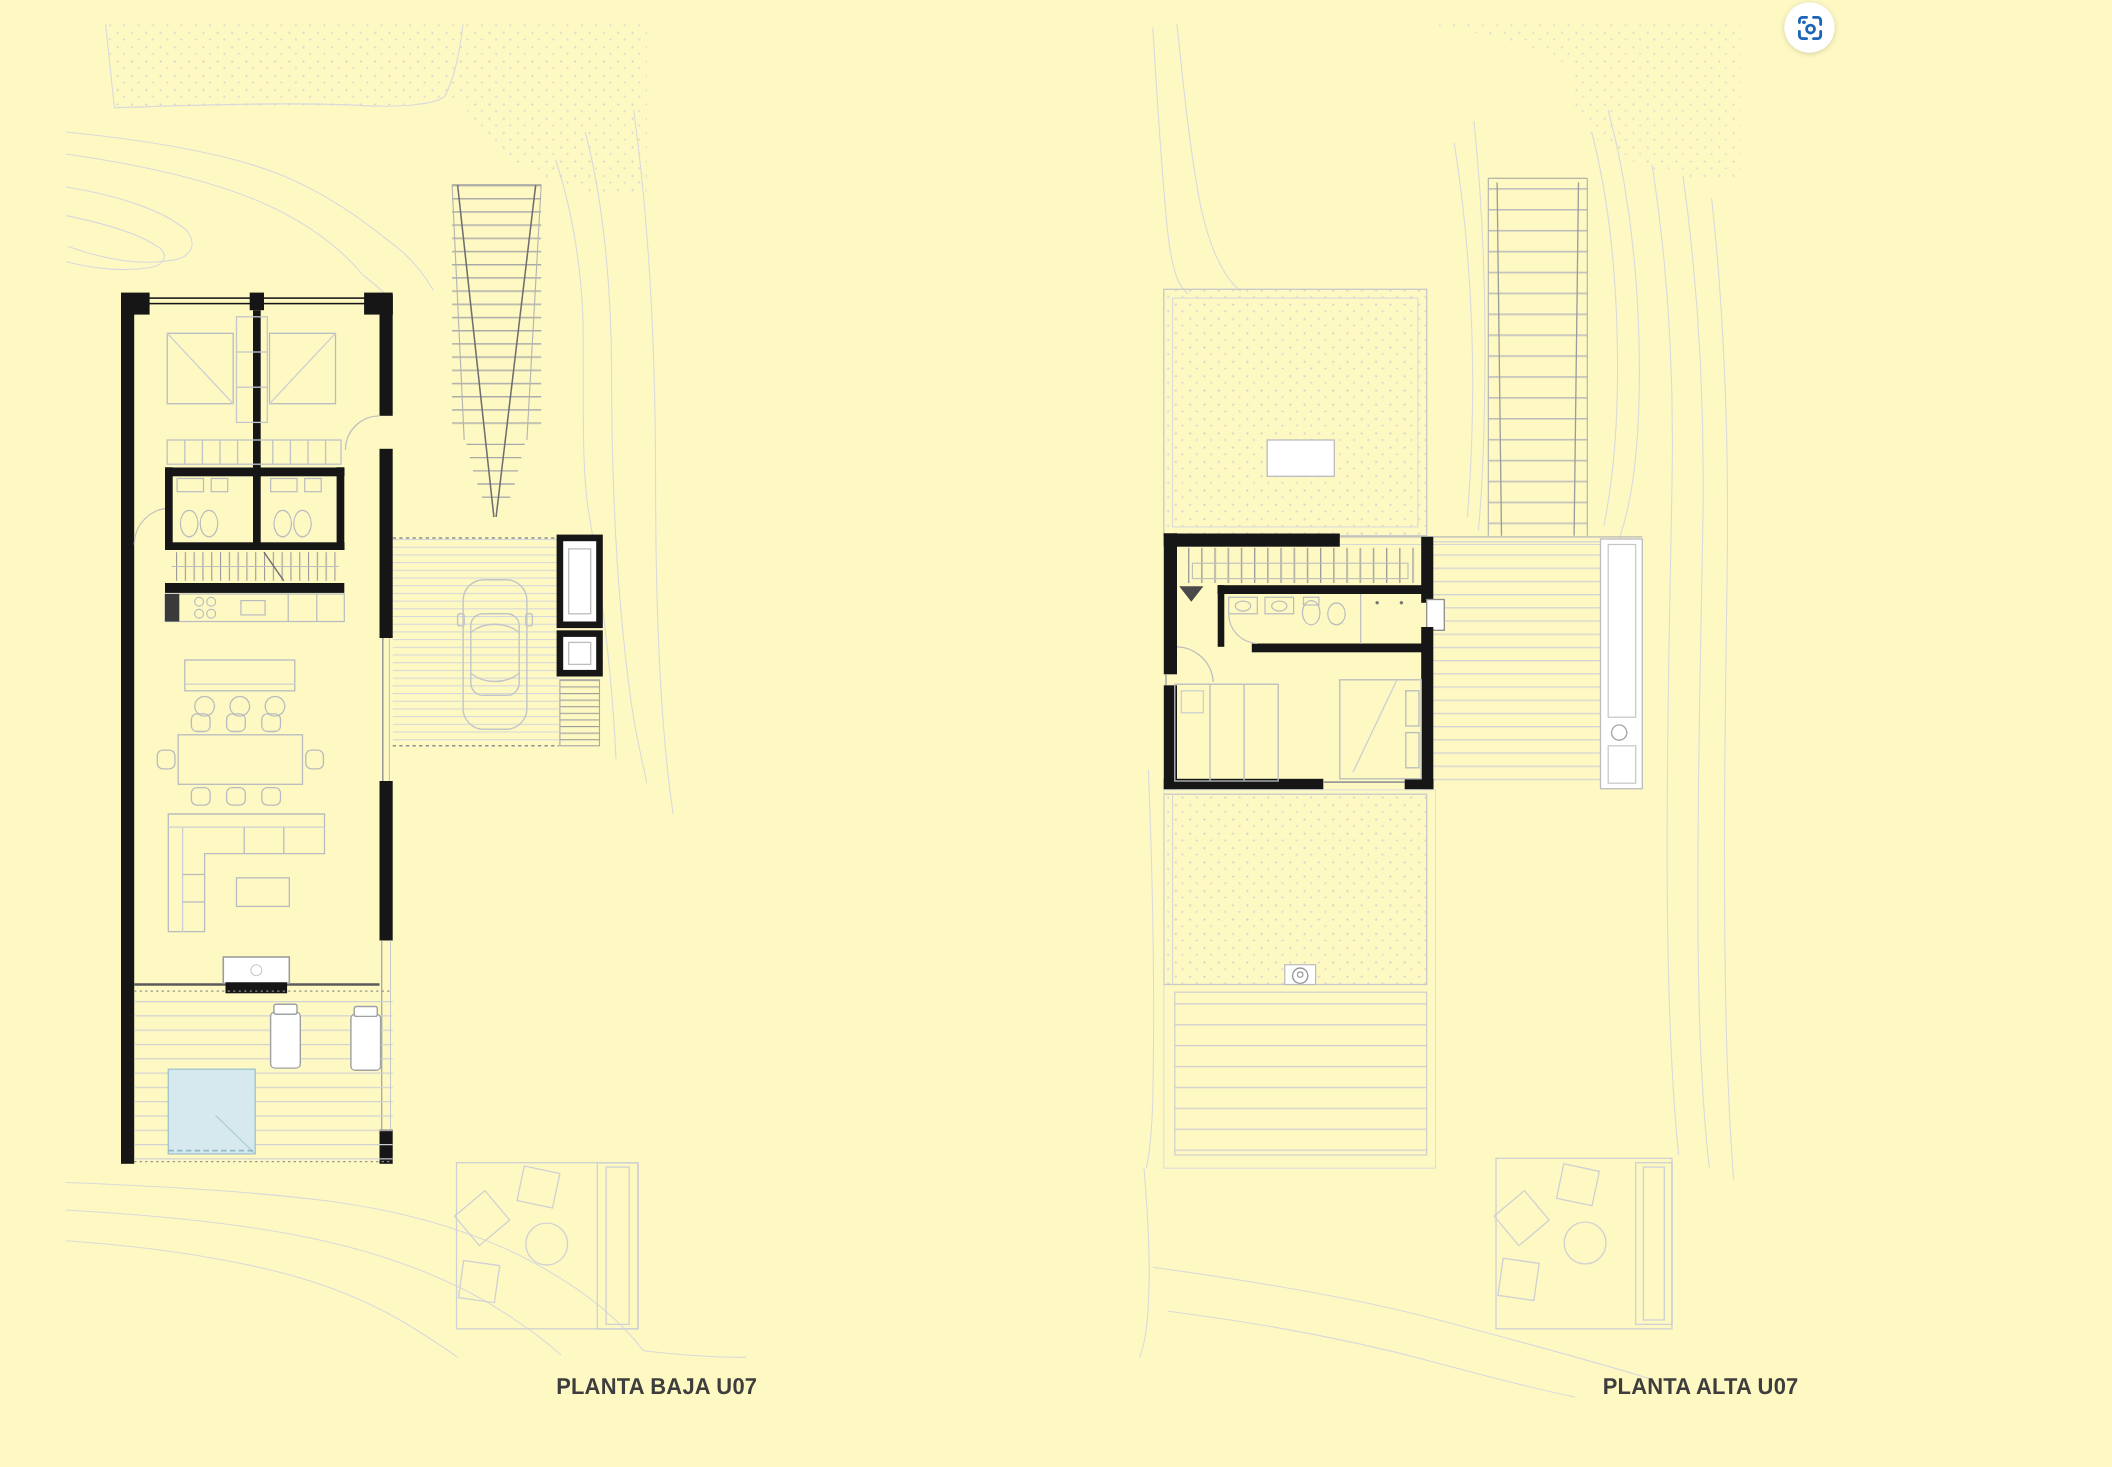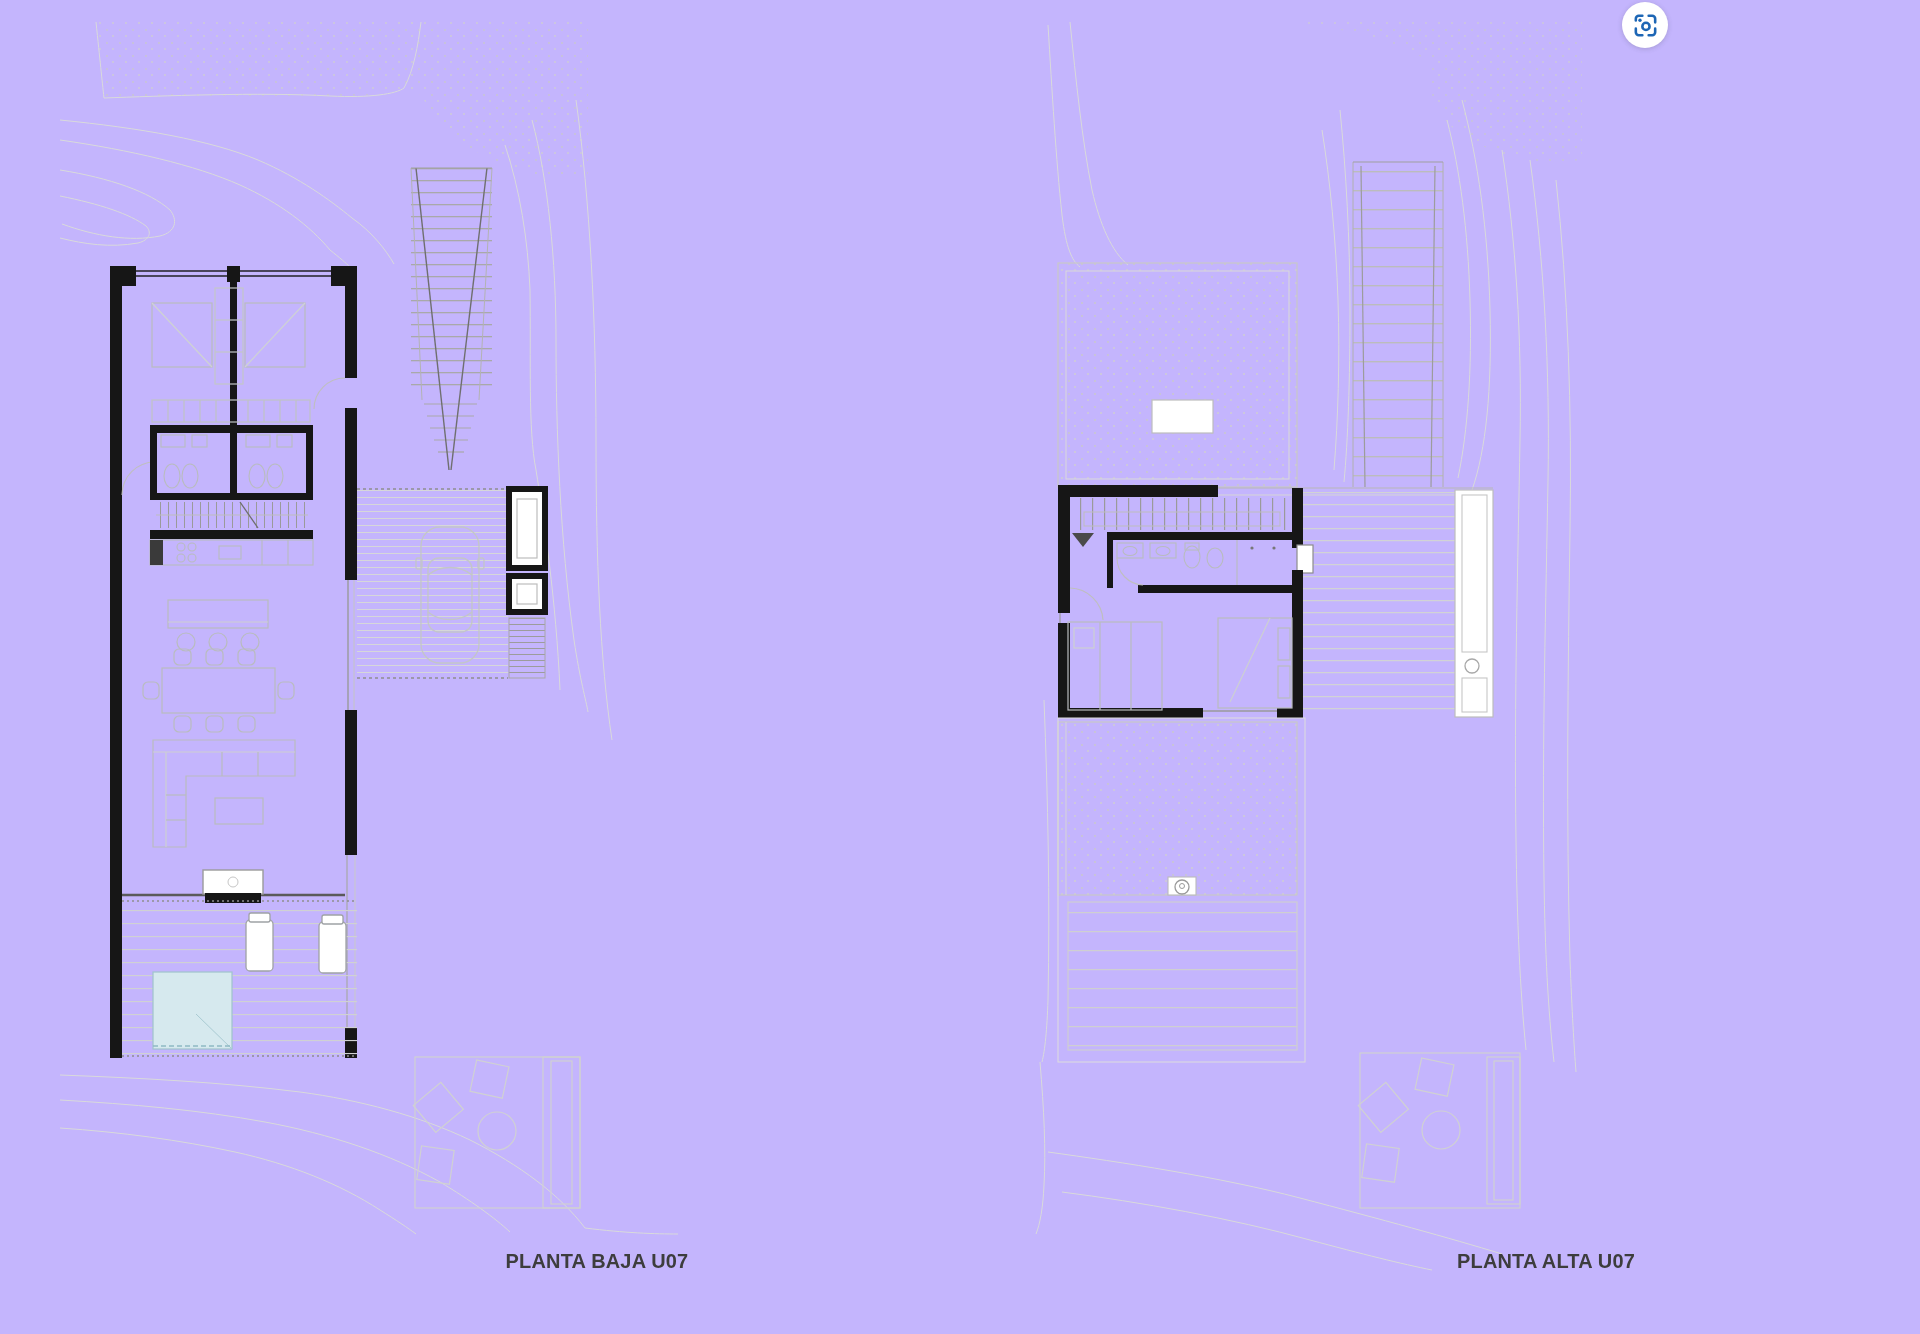--- a/index.html
+++ b/index.html
@@ -1,16 +1,16 @@
 <!DOCTYPE html>
 <html style="--label: #3d3d3d;"><head>
 <meta charset="utf-8">
 <style>
   html,body{margin:0;padding:0;background:#fff;}
-  .canvas{position:relative;width:1920px;height:1334px;background:#c4b5fd;overflow:hidden;
+  .canvas{position:relative;width:1920px;height:1334px;background:#fef9c3;overflow:hidden;
           font-family:"Liberation Sans",sans-serif;}
   .plan-svg{position:absolute;left:0;top:0;}
   .caption{position:absolute;top:1247px;height:28px;line-height:28px;
            font-size:21px;font-weight:600;color:var(--label,#3d3d3d);
            letter-spacing:.2px;transform:translateX(-50%) scaleX(.95);white-space:nowrap;}
   .cap-left{left:597px;}
   .cap-right{left:1546px;}
   .lens-btn{position:absolute;left:1622px;top:2px;width:46px;height:46px;border:none;
             border-radius:50%;background:#fff;box-shadow:0 1px 5px rgba(60,64,67,.22);
             display:flex;align-items:center;justify-content:center;cursor:pointer;padding:0;}

